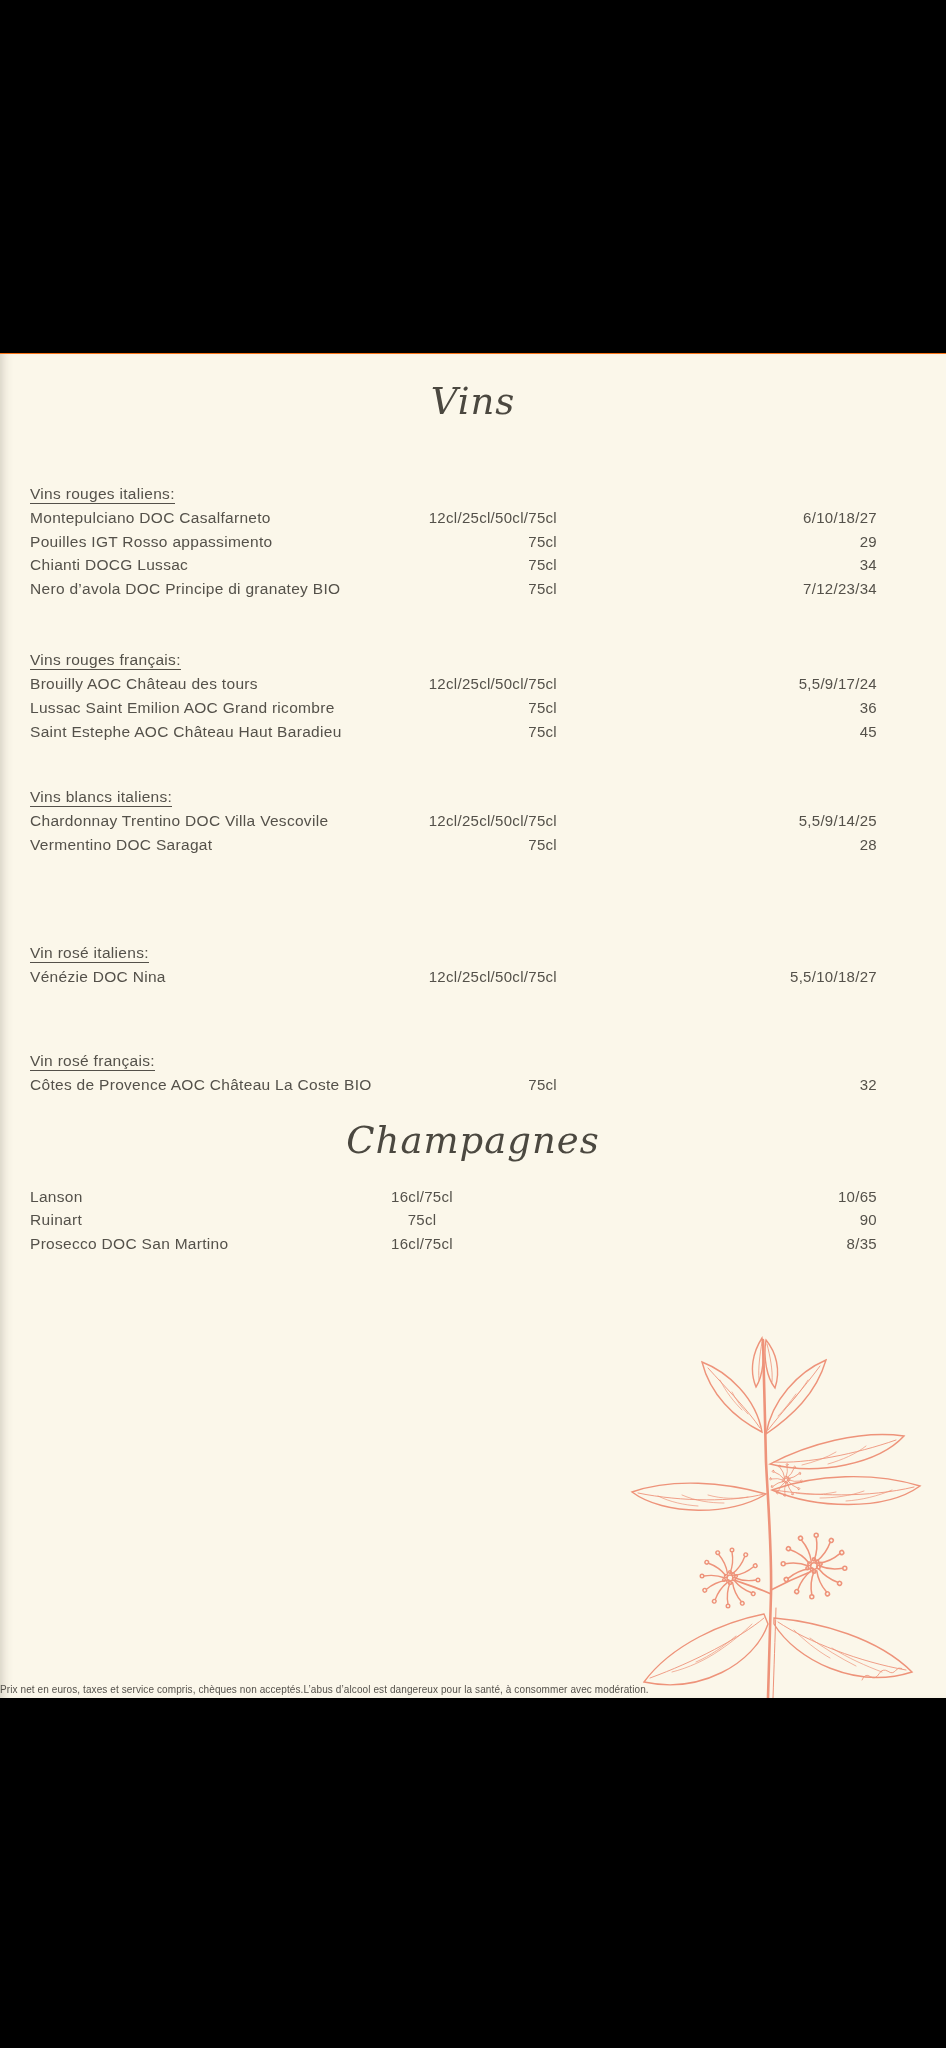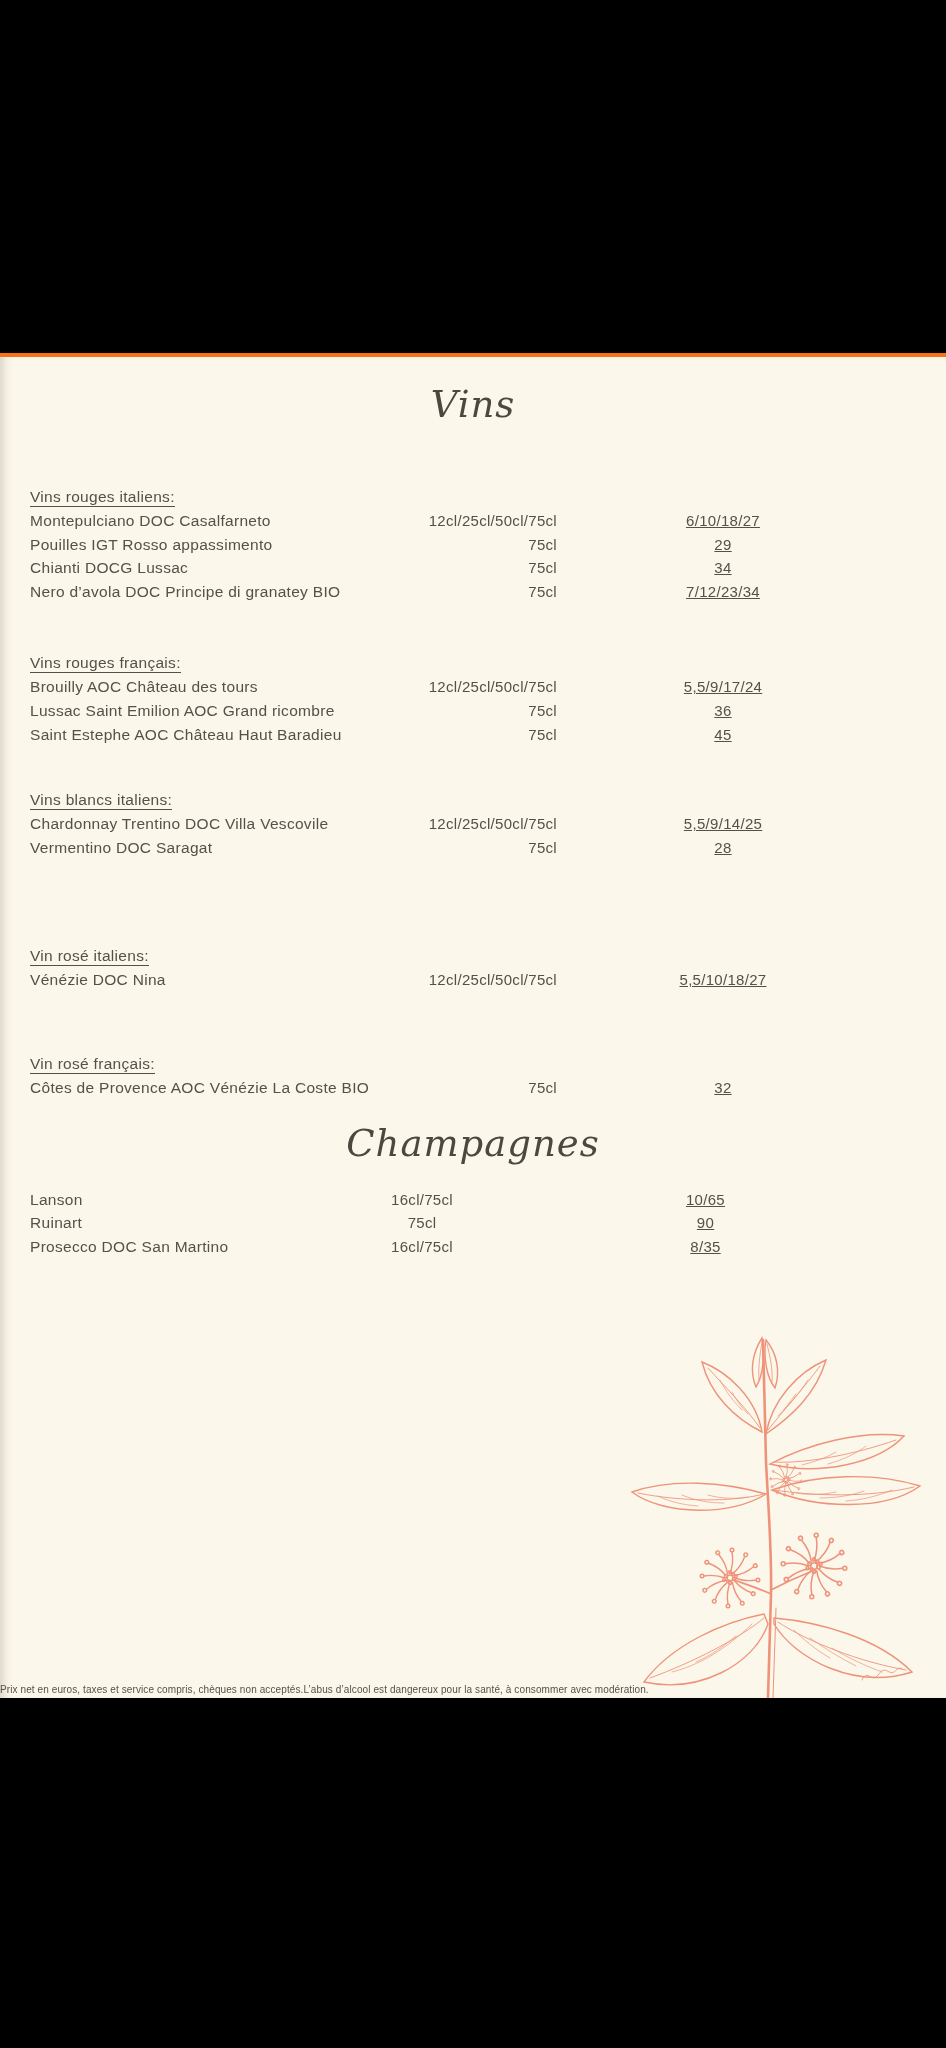--- a/index.html
+++ b/index.html
@@ -15,21 +15,21 @@
     color:var(--ink);
   }
   .letterbox{position:absolute;left:0;width:946px;background:#000;}
   .letterbox.top{top:0;height:353px;}
   .letterbox.bottom{top:1698px;height:350px;}
 
   .paper{
     position:absolute;top:353px;left:0;width:946px;height:1345px;
     background:var(--paper);
     overflow:hidden;
-    border-top:4px solid #f97316;
+    border-top:1px solid #f97316;
     box-shadow:inset 10px 0 12px -9px rgba(70,60,45,.28);
   }
 
   .script-title{
     text-align:center;
     font-family:"DejaVu Serif","Liberation Serif",serif;
     font-style:italic;font-weight:400;
     font-size:37px;line-height:52px;
     color:#4b4840;letter-spacing:1px;
   }
@@ -48,21 +48,21 @@
     font-size:15.5px;line-height:24px;letter-spacing:.3px;
   }
   .section-header .u{border-bottom:1px solid currentColor;padding-bottom:1px;}
 
   .menu-row{
     display:grid;grid-template-columns:360px 155px 1fr;
     padding:0 69px 0 30px;
     font-size:15.5px;line-height:23.6px;letter-spacing:.3px;gap:12px;
   }
   .menu-row .size{text-align:right;font-size:15px;}
-  .menu-row .price{text-align:center;font-size:15px;text-decoration:underline;}
+  .menu-row .price{text-align:right;font-size:15px;}
 
   #champagne-list .menu-row{grid-template-columns:280px 200px 1fr;}
   #champagne-list .menu-row .size{text-align:center;}
 
   .disclaimer{
     position:absolute;left:0;bottom:2px;width:100%;
     text-align:left;font-size:10px;line-height:12px;
     letter-spacing:.1px;color:#55524c;z-index:5;
   }
 
@@ -148,21 +148,21 @@
     <span class="cell name">Vénézie DOC Nina</span>
     <span class="cell size">12cl/25cl/50cl/75cl</span>
     <span class="cell price">5,5/10/18/27</span>
   </div>
         </div>
   </section>
       <section class="wine-section">
     <div class="section-header"><span class="u">Vin rosé français:</span></div>
     <div class="rows">
           <div class="menu-row">
-    <span class="cell name">Côtes de Provence AOC Vénézie La Coste BIO</span>
+    <span class="cell name">Côtes de Provence AOC Château La Coste BIO</span>
     <span class="cell size">75cl</span>
     <span class="cell price">32</span>
   </div>
         </div>
   </section>
     </div>
 
   <h1 class="script-title champ">Champagnes</h1>
 
   <div id="champagne-list">

